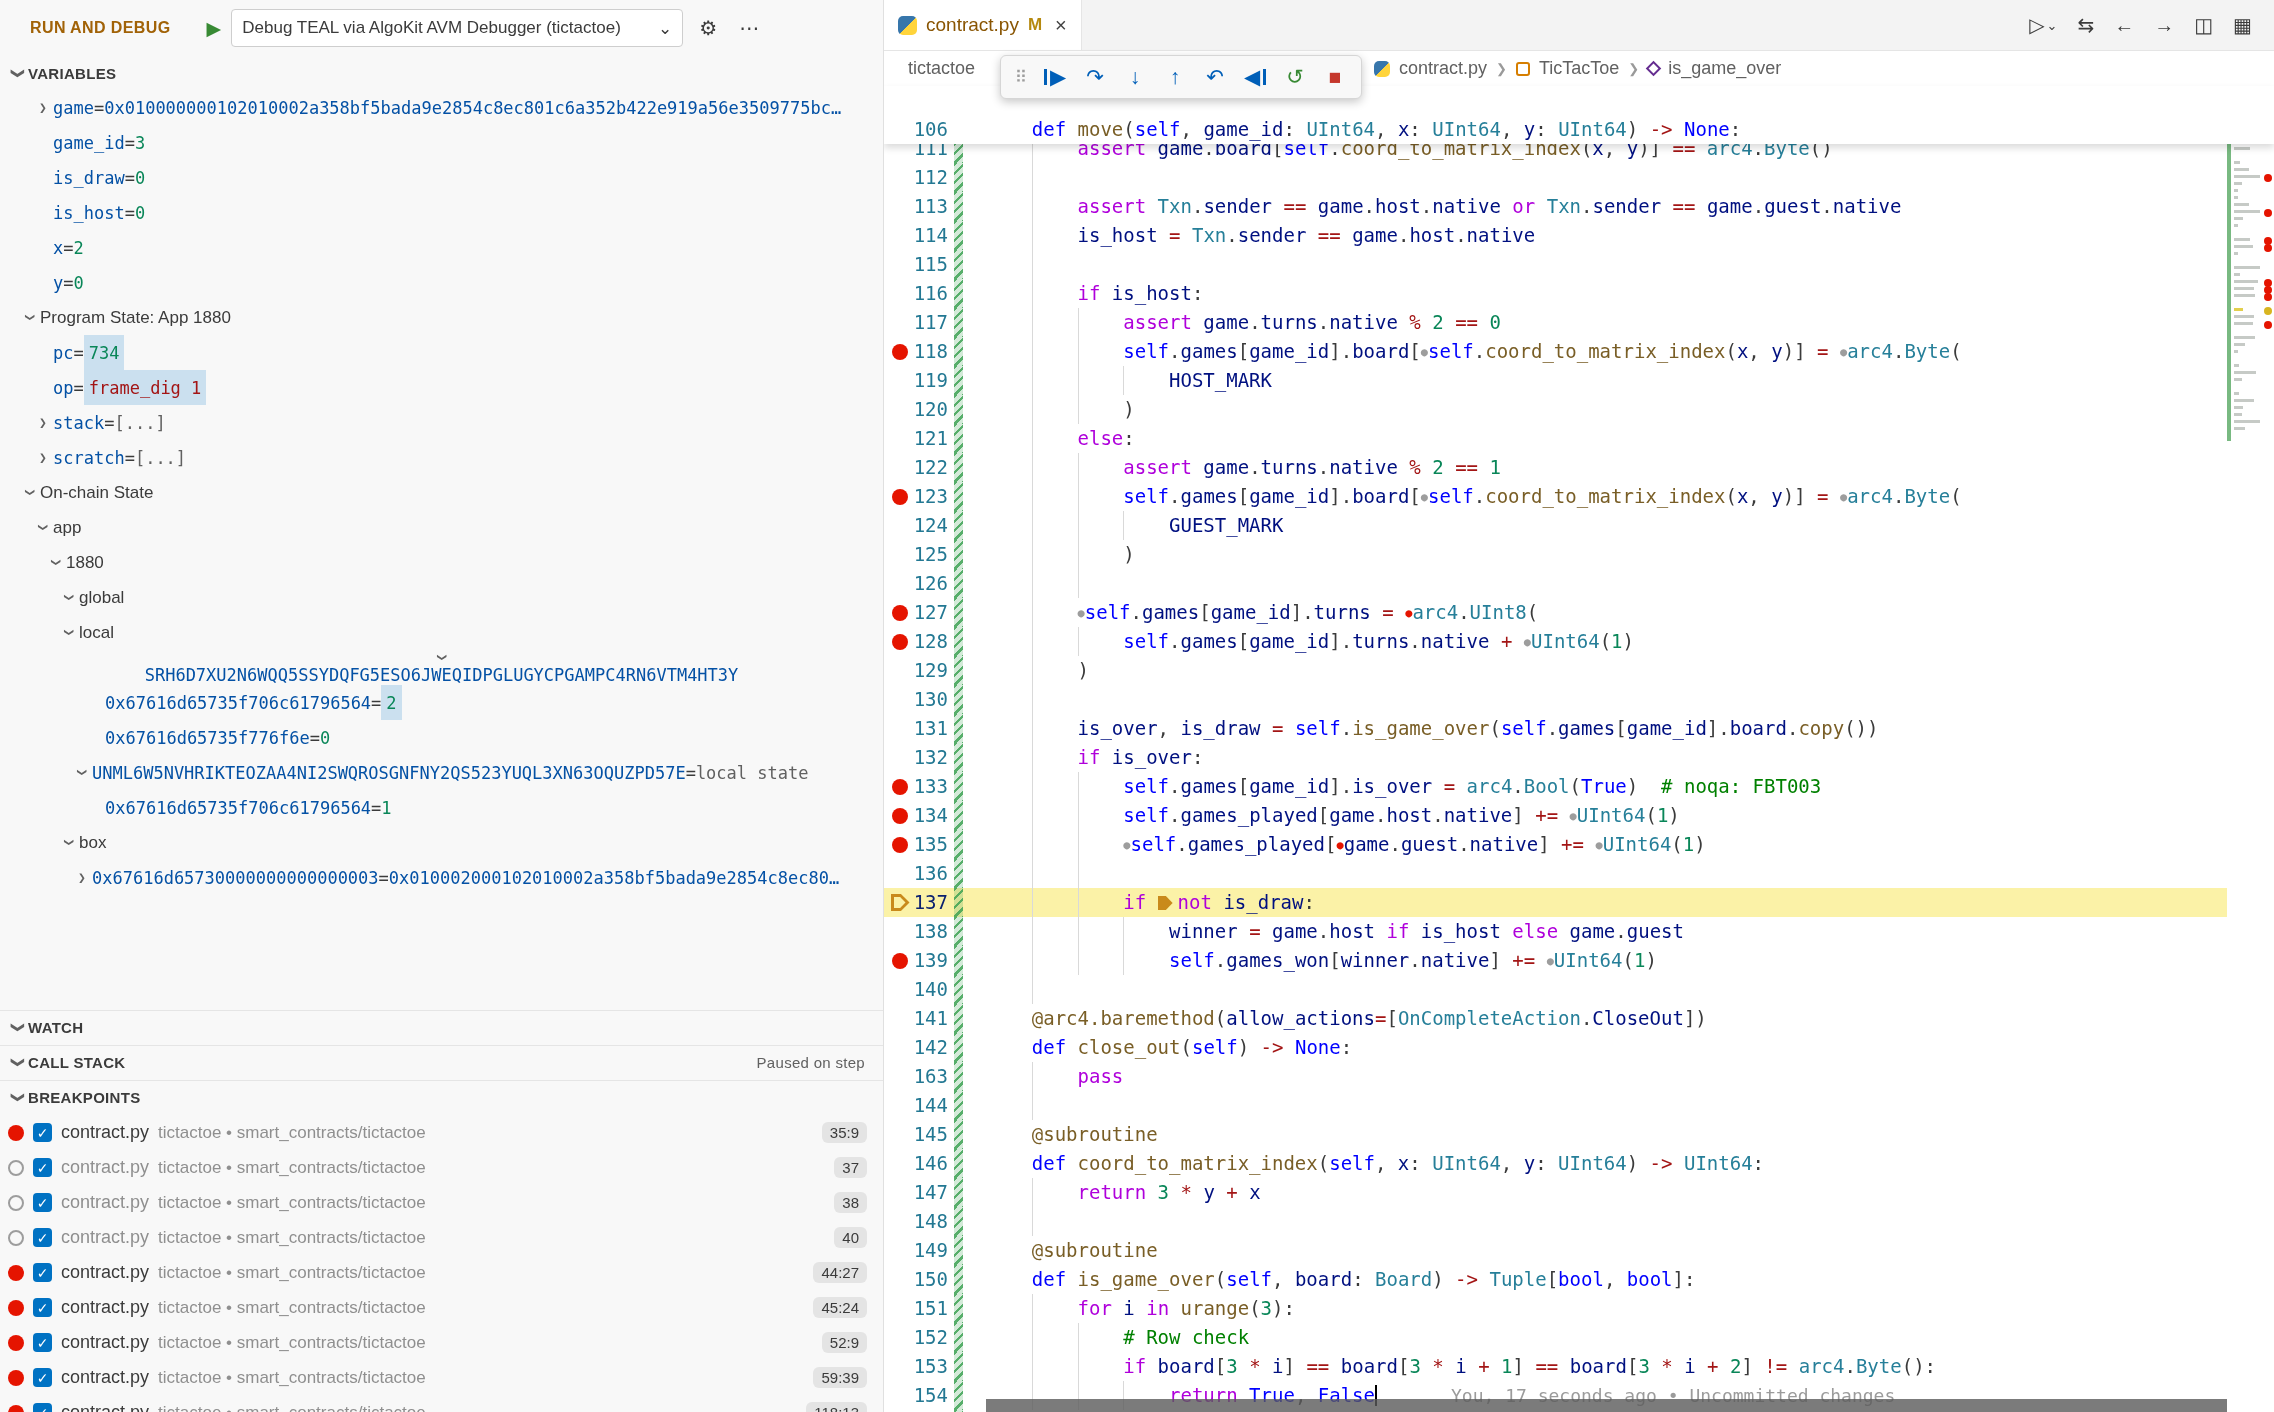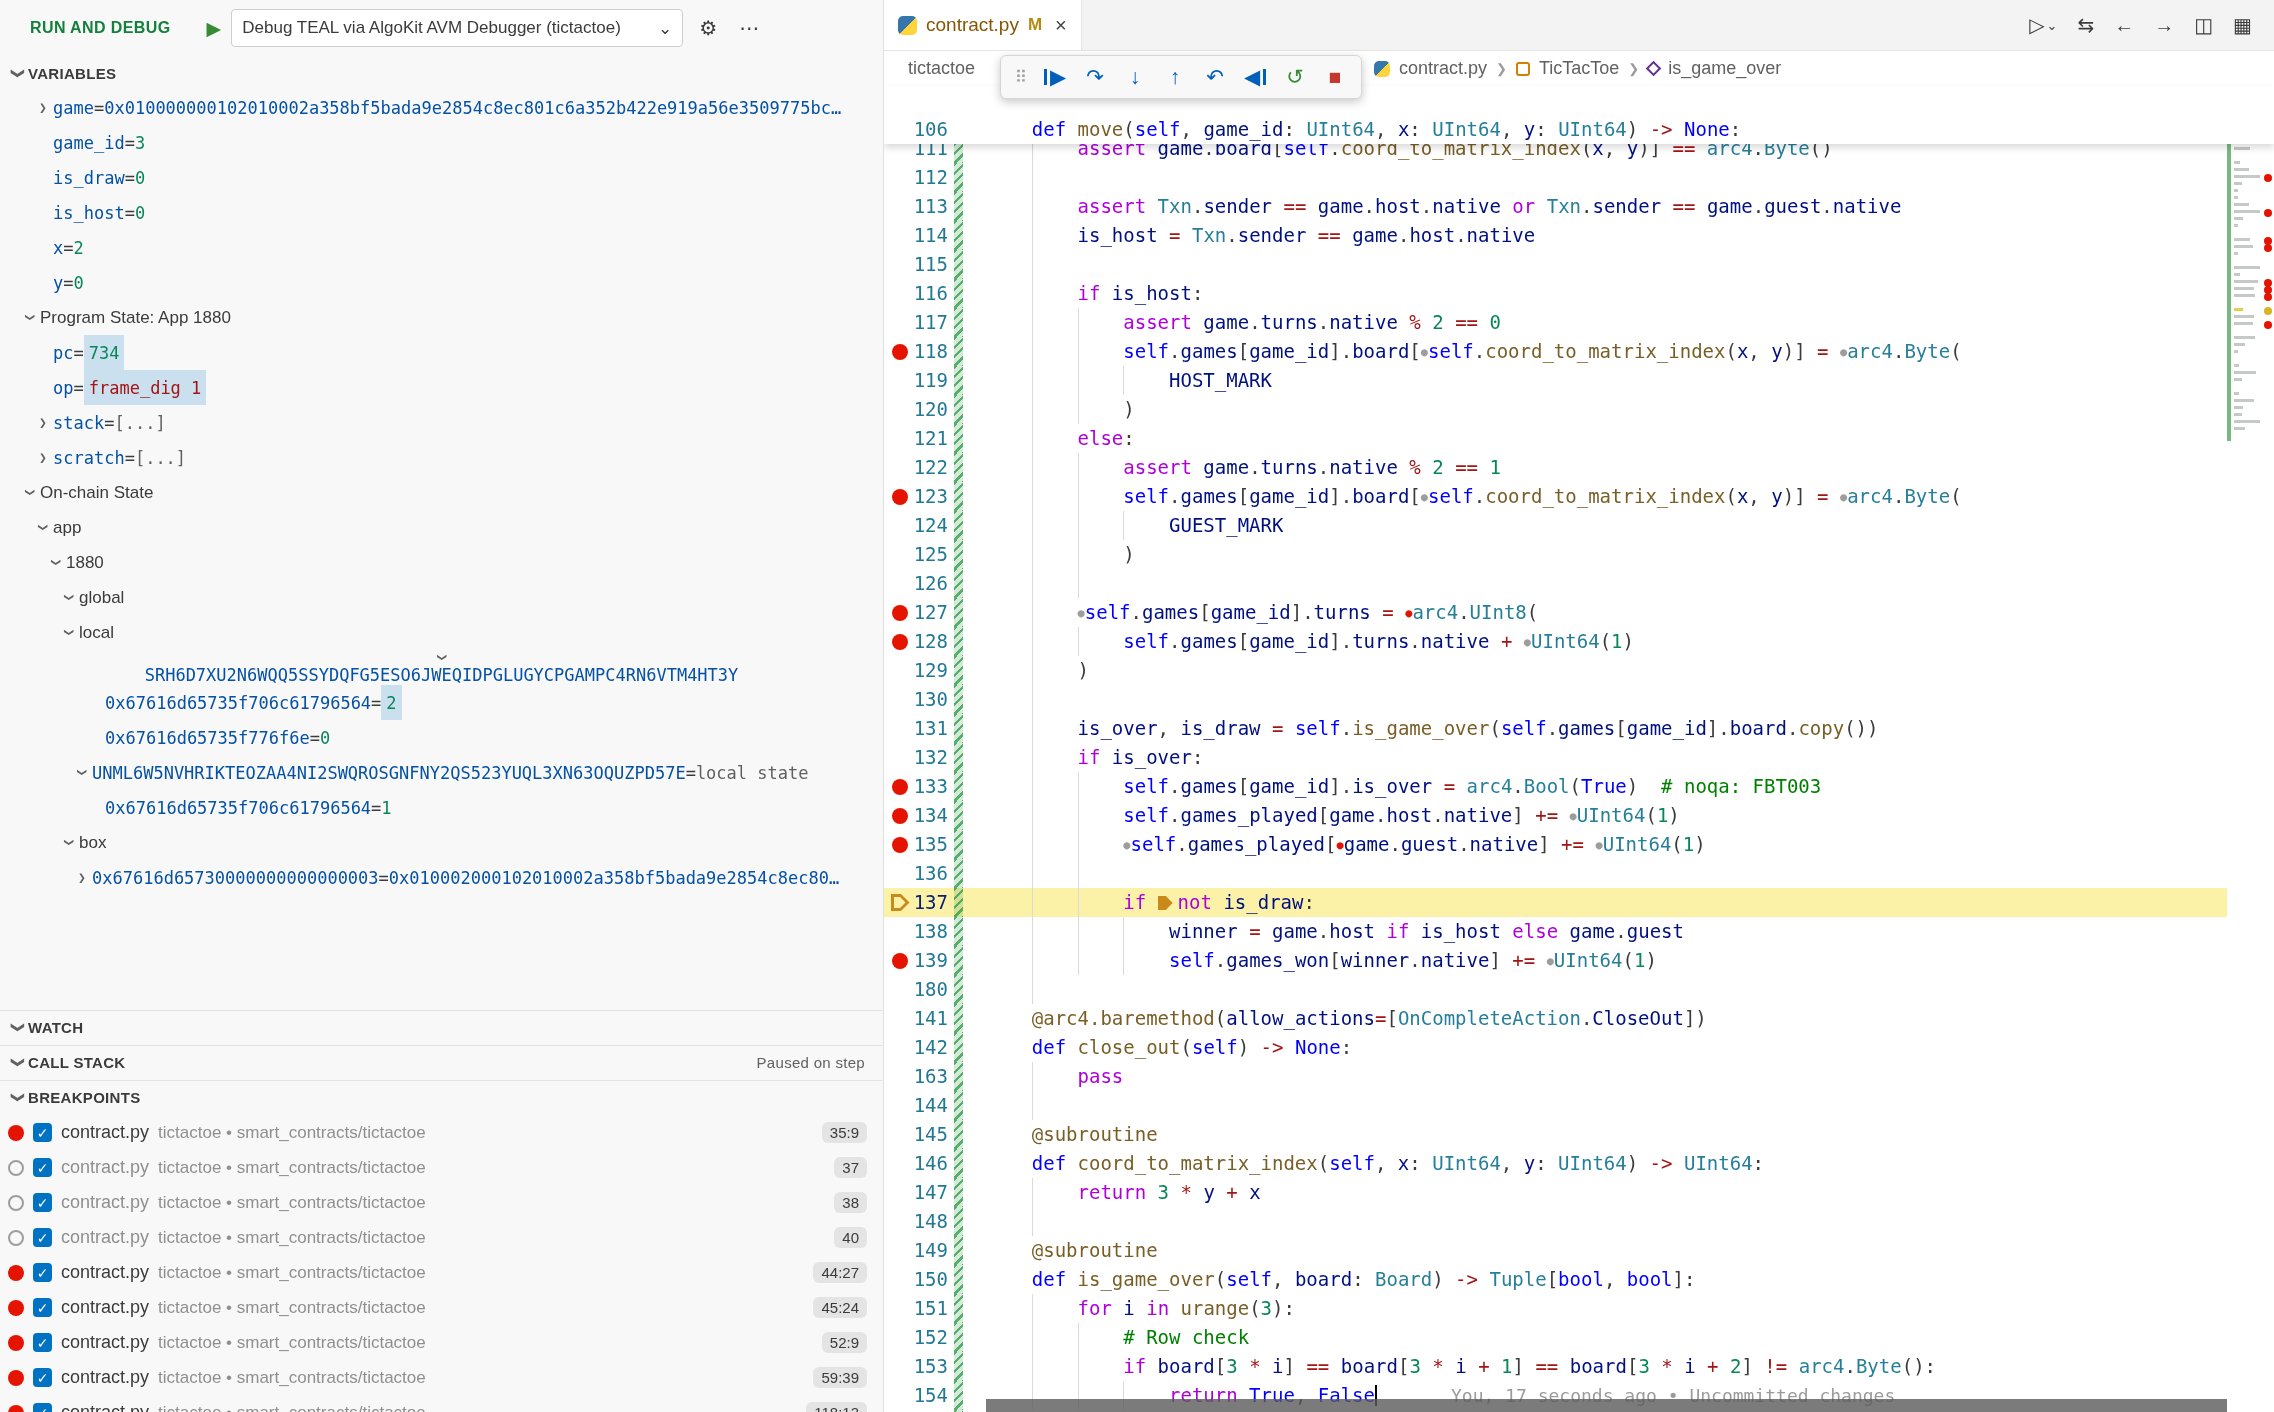--- a/index.html
+++ b/index.html
@@ -4,21 +4,21 @@
 <style>
   * { margin:0; padding:0; box-sizing:border-box; }
   html,body { width:2274px; height:1412px; overflow:hidden; background:#fff;
     font-family:"Liberation Sans", sans-serif; }
   .app { display:flex; width:2274px; height:1412px; }
 
   
   .sidebar { position:relative; width:884px; height:100%; background:#F8F8F8;
     border-right:1px solid #E0E0E0; overflow:hidden; flex:none; }
   .sidebar-top { height:56px; display:flex; align-items:center; padding:0 14px 0 30px; gap:10px; }
-  .sidebar-title { font-size:16px; font-weight:bold; color:#15803d; letter-spacing:.4px; flex:none; margin-right:26px;}
+  .sidebar-title { font-size:16px; font-weight:bold; color:#a16207; letter-spacing:.4px; flex:none; margin-right:26px;}
   .start-btn { background:none; border:none; color:#388A34; font-size:19px; cursor:pointer; flex:none;}
   .config-select { width:452px; height:38px; background:#FFF; border:1px solid #CECECE; border-radius:4px;
     display:flex; align-items:center; padding:0 10px; font-size:17px; color:#3B3B3B; gap:8px;}
   .config-select .lbl { flex:1; white-space:nowrap; overflow:hidden; }
   .icon-btn { font-size:20px; color:#3B3B3B; padding:0 6px; cursor:pointer; }
   .chev { display:inline-block; font-size:13px; color:#616161; width:20px; text-align:center; flex:none;}
   .chev.down { transform:rotate(90deg); }
   .section-header { height:34px; display:flex; align-items:center; font-size:15px; font-weight:bold;
     color:#3B3B3B; letter-spacing:.3px; border-top:1px solid #E5E5E5; padding-left:8px; }
   .section-header.first { border-top:none; }
@@ -432,21 +432,21 @@
         <div class="cl" style="top: 599px;"><span class="lglyph"></span><span class="lnum">130</span><i class="diffbar"></i><div class="ltext"><i class="guide" style="left: calc(4ch);"></i></div></div>
         <div class="cl" style="top: 628px;"><span class="lglyph"></span><span class="lnum">131</span><i class="diffbar"></i><div class="ltext"><i class="guide" style="left: calc(4ch);"></i><span class="tk-x">        </span><span class="tk-v">is_over</span><span class="tk-x">, </span><span class="tk-v">is_draw</span><span class="tk-x"> </span><span class="tk-o">=</span><span class="tk-x"> </span><span class="tk-b">self</span><span class="tk-x">.</span><span class="tk-f">is_game_over</span><span class="tk-x">(</span><span class="tk-b">self</span><span class="tk-x">.</span><span class="tk-v">games</span><span class="tk-x">[</span><span class="tk-v">game_id</span><span class="tk-x">].</span><span class="tk-v">board</span><span class="tk-x">.</span><span class="tk-f">copy</span><span class="tk-x">())</span></div></div>
         <div class="cl" style="top: 657px;"><span class="lglyph"></span><span class="lnum">132</span><i class="diffbar"></i><div class="ltext"><i class="guide" style="left: calc(4ch);"></i><span class="tk-x">        </span><span class="tk-k">if </span><span class="tk-v">is_over</span><span class="tk-x">:</span></div></div>
         <div class="cl" style="top: 686px;"><span class="lglyph"><div class="bdot"></div></span><span class="lnum">133</span><i class="diffbar"></i><div class="ltext"><i class="guide" style="left: calc(4ch);"></i><i class="guide" style="left: calc(8ch);"></i><span class="tk-x">            </span><span class="tk-b">self</span><span class="tk-x">.</span><span class="tk-v">games</span><span class="tk-x">[</span><span class="tk-v">game_id</span><span class="tk-x">].</span><span class="tk-v">is_over</span><span class="tk-x"> </span><span class="tk-o">=</span><span class="tk-x"> </span><span class="tk-t">arc4</span><span class="tk-x">.</span><span class="tk-t">Bool</span><span class="tk-x">(</span><span class="tk-b">True</span><span class="tk-x">)  </span><span class="tk-c"># noqa: FBT003</span></div></div>
         <div class="cl" style="top: 715px;"><span class="lglyph"><div class="bdot"></div></span><span class="lnum">134</span><i class="diffbar"></i><div class="ltext"><i class="guide" style="left: calc(4ch);"></i><i class="guide" style="left: calc(8ch);"></i><span class="tk-x">            </span><span class="tk-b">self</span><span class="tk-x">.</span><span class="tk-v">games_played</span><span class="tk-x">[</span><span class="tk-v">game</span><span class="tk-x">.</span><span class="tk-v">host</span><span class="tk-x">.</span><span class="tk-v">native</span><span class="tk-x">] </span><span class="tk-o">+=</span><span class="tk-x"> </span><span class="tk-gd">●</span><span class="tk-t">UInt64</span><span class="tk-x">(</span><span class="tk-n">1</span><span class="tk-x">)</span></div></div>
         <div class="cl" style="top: 744px;"><span class="lglyph"><div class="bdot"></div></span><span class="lnum">135</span><i class="diffbar"></i><div class="ltext"><i class="guide" style="left: calc(4ch);"></i><i class="guide" style="left: calc(8ch);"></i><span class="tk-x">            </span><span class="tk-gd">●</span><span class="tk-b">self</span><span class="tk-x">.</span><span class="tk-v">games_played</span><span class="tk-x">[</span><span class="tk-rd">●</span><span class="tk-v">game</span><span class="tk-x">.</span><span class="tk-v">guest</span><span class="tk-x">.</span><span class="tk-v">native</span><span class="tk-x">] </span><span class="tk-o">+=</span><span class="tk-x"> </span><span class="tk-gd">●</span><span class="tk-t">UInt64</span><span class="tk-x">(</span><span class="tk-n">1</span><span class="tk-x">)</span></div></div>
         <div class="cl" style="top: 773px;"><span class="lglyph"></span><span class="lnum">136</span><i class="diffbar"></i><div class="ltext"><i class="guide" style="left: calc(4ch);"></i><i class="guide" style="left: calc(8ch);"></i></div></div>
         <div class="cl hl" style="top: 802px;"><span class="lglyph"><div class="pshape"></div></span><span class="lnum">137</span><i class="diffbar"></i><div class="ltext"><i class="guide" style="left: calc(4ch);"></i><i class="guide" style="left: calc(8ch);"></i><span class="tk-x">            </span><span class="tk-k">if </span><span class="tk-ibp"></span><span class="tk-k">not</span><span class="tk-x"> </span><span class="tk-v">is_draw</span><span class="tk-x">:</span></div></div>
         <div class="cl" style="top: 831px;"><span class="lglyph"></span><span class="lnum">138</span><i class="diffbar"></i><div class="ltext"><i class="guide" style="left: calc(4ch);"></i><i class="guide" style="left: calc(8ch);"></i><i class="guide" style="left: calc(12ch);"></i><span class="tk-x">                </span><span class="tk-v">winner</span><span class="tk-x"> </span><span class="tk-o">=</span><span class="tk-x"> </span><span class="tk-v">game</span><span class="tk-x">.</span><span class="tk-v">host</span><span class="tk-x"> </span><span class="tk-k">if </span><span class="tk-v">is_host</span><span class="tk-x"> </span><span class="tk-k">else </span><span class="tk-v">game</span><span class="tk-x">.</span><span class="tk-v">guest</span></div></div>
         <div class="cl" style="top: 860px;"><span class="lglyph"><div class="bdot"></div></span><span class="lnum">139</span><i class="diffbar"></i><div class="ltext"><i class="guide" style="left: calc(4ch);"></i><i class="guide" style="left: calc(8ch);"></i><i class="guide" style="left: calc(12ch);"></i><span class="tk-x">                </span><span class="tk-b">self</span><span class="tk-x">.</span><span class="tk-v">games_won</span><span class="tk-x">[</span><span class="tk-v">winner</span><span class="tk-x">.</span><span class="tk-v">native</span><span class="tk-x">] </span><span class="tk-o">+=</span><span class="tk-x"> </span><span class="tk-gd">●</span><span class="tk-t">UInt64</span><span class="tk-x">(</span><span class="tk-n">1</span><span class="tk-x">)</span></div></div>
-        <div class="cl" style="top: 889px;"><span class="lglyph"></span><span class="lnum">180</span><i class="diffbar"></i><div class="ltext"><i class="guide" style="left: calc(4ch);"></i></div></div>
+        <div class="cl" style="top: 889px;"><span class="lglyph"></span><span class="lnum">140</span><i class="diffbar"></i><div class="ltext"><i class="guide" style="left: calc(4ch);"></i></div></div>
         <div class="cl" style="top: 918px;"><span class="lglyph"></span><span class="lnum">141</span><i class="diffbar"></i><div class="ltext"><span class="tk-x">    </span><span class="tk-deco">@arc4.baremethod</span><span class="tk-x">(</span><span class="tk-v">allow_actions</span><span class="tk-o">=</span><span class="tk-x">[</span><span class="tk-t">OnCompleteAction</span><span class="tk-x">.</span><span class="tk-v">CloseOut</span><span class="tk-x">])</span></div></div>
         <div class="cl" style="top: 947px;"><span class="lglyph"></span><span class="lnum">142</span><i class="diffbar"></i><div class="ltext"><span class="tk-x">    </span><span class="tk-b">def </span><span class="tk-f">close_out</span><span class="tk-x">(</span><span class="tk-b">self</span><span class="tk-x">) </span><span class="tk-o">-&gt;</span><span class="tk-x"> </span><span class="tk-b">None</span><span class="tk-x">:</span></div></div>
         <div class="cl" style="top: 976px;"><span class="lglyph"></span><span class="lnum">163</span><i class="diffbar"></i><div class="ltext"><i class="guide" style="left: calc(4ch);"></i><span class="tk-x">        </span><span class="tk-k">pass</span></div></div>
         <div class="cl" style="top: 1005px;"><span class="lglyph"></span><span class="lnum">144</span><i class="diffbar"></i><div class="ltext"><i class="guide" style="left: calc(4ch);"></i></div></div>
         <div class="cl" style="top: 1034px;"><span class="lglyph"></span><span class="lnum">145</span><i class="diffbar"></i><div class="ltext"><span class="tk-x">    </span><span class="tk-deco">@subroutine</span></div></div>
         <div class="cl" style="top: 1063px;"><span class="lglyph"></span><span class="lnum">146</span><i class="diffbar"></i><div class="ltext"><span class="tk-x">    </span><span class="tk-b">def </span><span class="tk-f">coord_to_matrix_index</span><span class="tk-x">(</span><span class="tk-b">self</span><span class="tk-x">, </span><span class="tk-v">x</span><span class="tk-x">: </span><span class="tk-t">UInt64</span><span class="tk-x">, </span><span class="tk-v">y</span><span class="tk-x">: </span><span class="tk-t">UInt64</span><span class="tk-x">) </span><span class="tk-o">-&gt;</span><span class="tk-x"> </span><span class="tk-t">UInt64</span><span class="tk-x">:</span></div></div>
         <div class="cl" style="top: 1092px;"><span class="lglyph"></span><span class="lnum">147</span><i class="diffbar"></i><div class="ltext"><i class="guide" style="left: calc(4ch);"></i><span class="tk-x">        </span><span class="tk-k">return </span><span class="tk-n">3</span><span class="tk-x"> </span><span class="tk-o">*</span><span class="tk-x"> </span><span class="tk-v">y</span><span class="tk-x"> </span><span class="tk-o">+</span><span class="tk-x"> </span><span class="tk-v">x</span></div></div>
         <div class="cl" style="top: 1121px;"><span class="lglyph"></span><span class="lnum">148</span><i class="diffbar"></i><div class="ltext"><i class="guide" style="left: calc(4ch);"></i></div></div>
         <div class="cl" style="top: 1150px;"><span class="lglyph"></span><span class="lnum">149</span><i class="diffbar"></i><div class="ltext"><span class="tk-x">    </span><span class="tk-deco">@subroutine</span></div></div>
         <div class="cl" style="top: 1179px;"><span class="lglyph"></span><span class="lnum">150</span><i class="diffbar"></i><div class="ltext"><span class="tk-x">    </span><span class="tk-b">def </span><span class="tk-f">is_game_over</span><span class="tk-x">(</span><span class="tk-b">self</span><span class="tk-x">, </span><span class="tk-v">board</span><span class="tk-x">: </span><span class="tk-t">Board</span><span class="tk-x">) </span><span class="tk-o">-&gt;</span><span class="tk-x"> </span><span class="tk-t">Tuple</span><span class="tk-x">[</span><span class="tk-b">bool</span><span class="tk-x">, </span><span class="tk-b">bool</span><span class="tk-x">]:</span></div></div>

